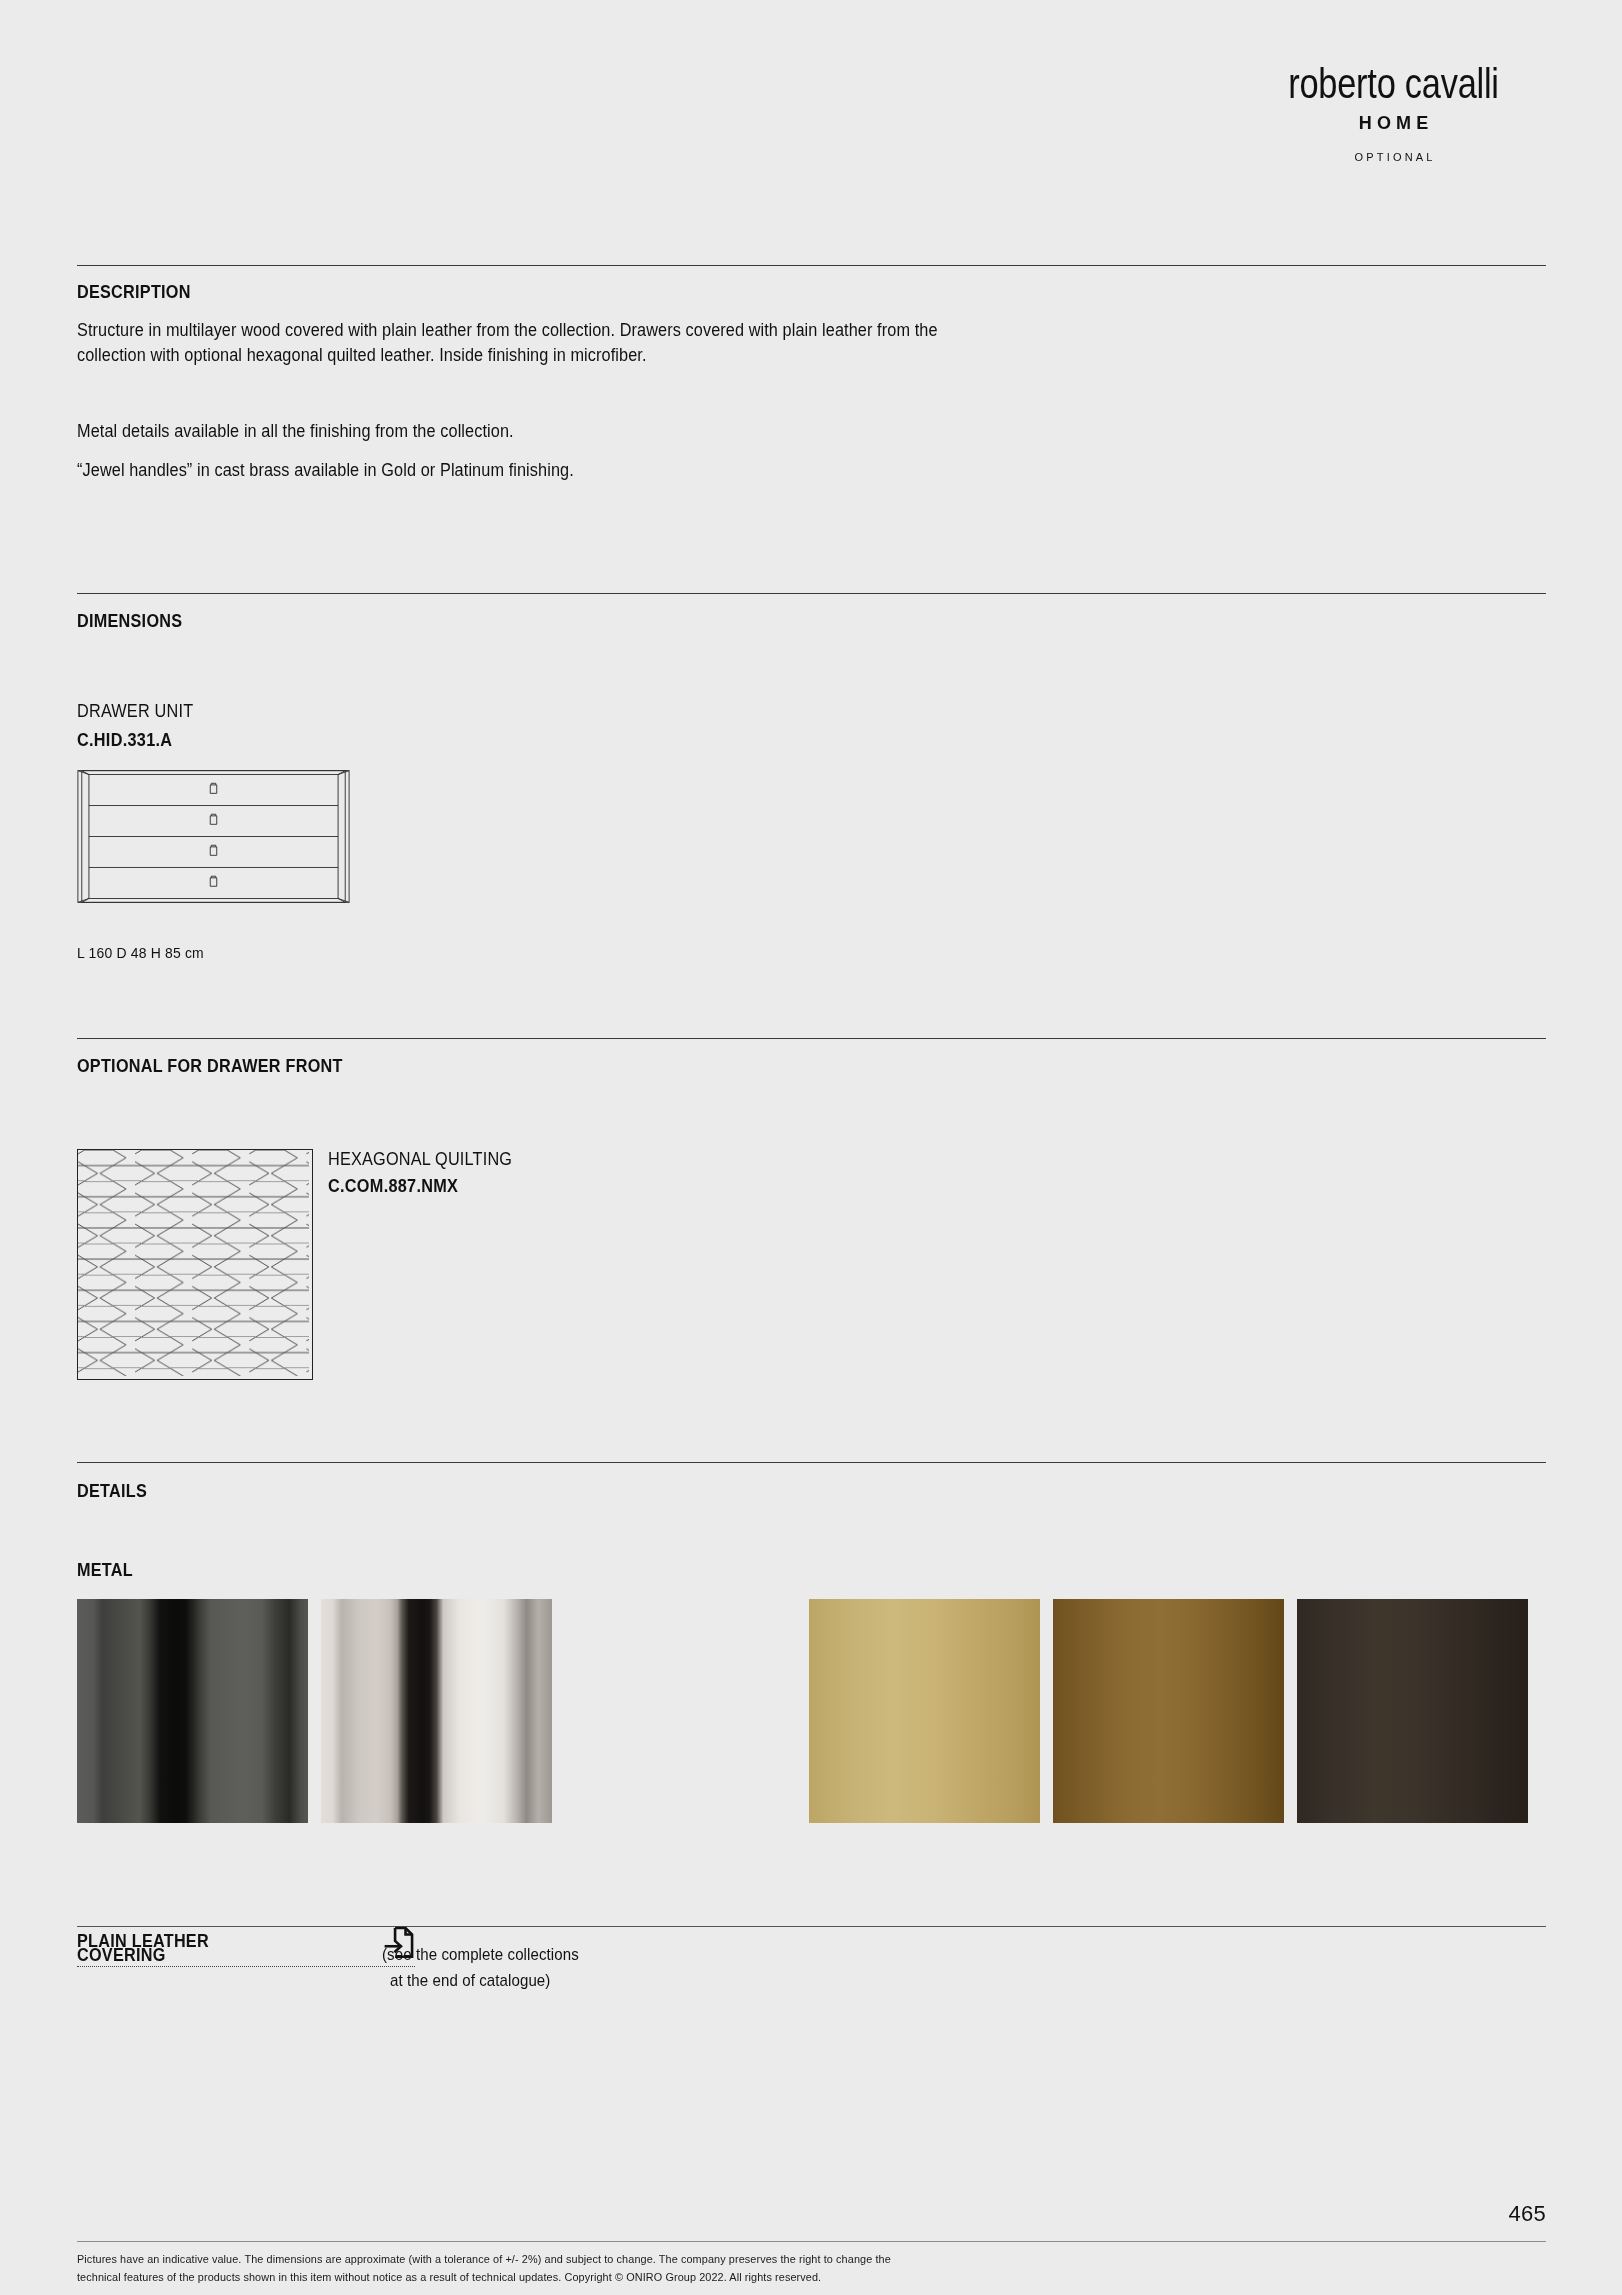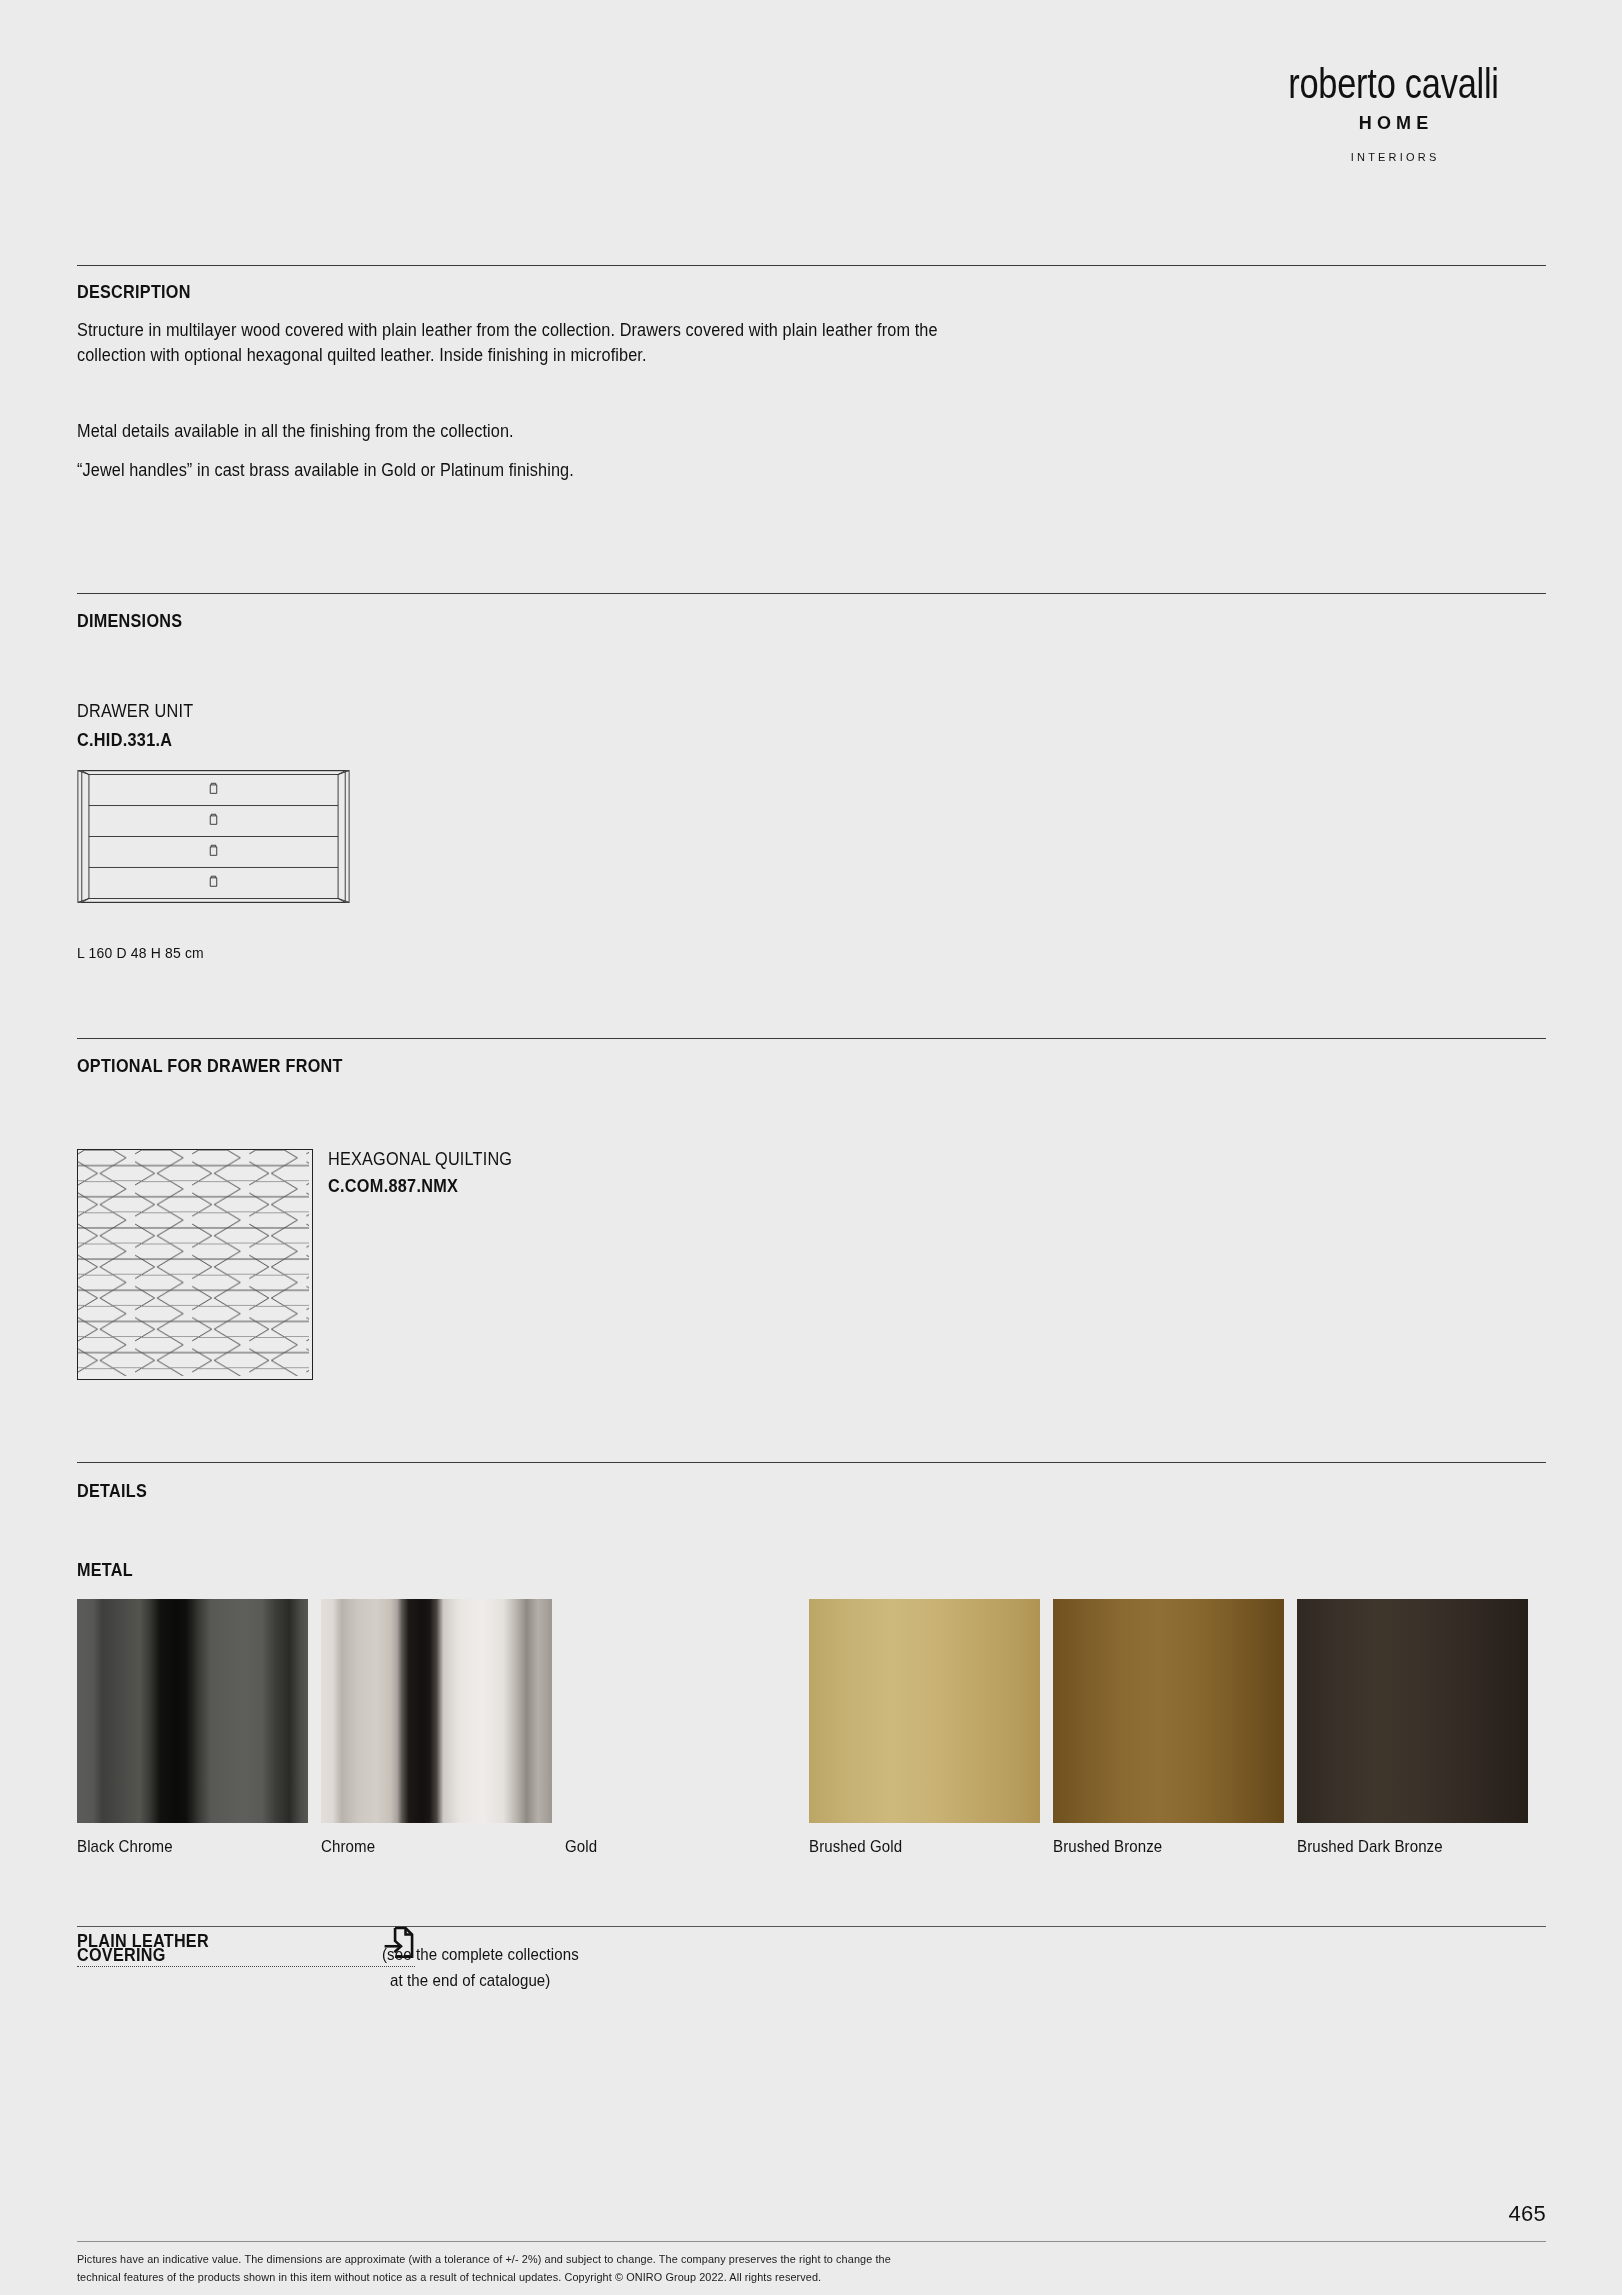--- a/index.html
+++ b/index.html
@@ -296,21 +296,21 @@
 </style>
 </head>
 <body>
 
 <div class="page">
 
   <div class="header">
     <div class="logo-block">
       <div class="logo-main">roberto cavalli</div>
       <div class="logo-home">HOME</div>
-      <div class="logo-interiors">INTERIORS</div>
+      <div class="logo-interiors">OPTIONAL</div>
     </div>
   </div>
 
   <div class="divider" style="top:265px;"></div>
   <div class="sec-head" style="top:282px;">DESCRIPTION</div>
   <div class="desc-para" style="top:318px; width:988px;">Structure in multilayer wood covered with plain leather from the collection. Drawers covered with plain leather from the collection with optional hexagonal quilted leather. Inside finishing in microfiber.</div>
   <div class="desc-para" style="top:419px;">Metal details available in all the finishing from the collection.</div>
   <div class="desc-para" style="top:458px;">“Jewel handles” in cast brass available in Gold or Platinum finishing.</div>
 
   <div class="divider" style="top:593px;"></div>
@@ -383,28 +383,20 @@
 
   <div class="swatch-row">
     <div class="swatch" style="background: linear-gradient(90deg, rgb(92, 92, 90) 0%, rgb(87, 87, 85) 7%, rgb(63, 63, 61) 11%, rgb(74, 74, 71) 20%, rgb(85, 85, 79) 27%, rgb(60, 60, 56) 31%, rgb(43, 43, 39) 33%, rgb(17, 17, 16) 36%, rgb(11, 11, 9) 43%, rgb(14, 14, 12) 47%, rgb(34, 34, 31) 50%, rgb(58, 58, 54) 53%, rgb(88, 88, 84) 58%, rgb(94, 94, 90) 72%, rgb(90, 90, 86) 80%, rgb(60, 60, 57) 86%, rgb(42, 42, 39) 92%, rgb(77, 77, 73) 97%, rgb(86, 86, 82) 100%);"></div>
     <div class="swatch" style="background: linear-gradient(90deg, rgb(227, 222, 217) 0%, rgb(222, 217, 212) 5%, rgb(185, 179, 173) 9%, rgb(205, 199, 193) 16%, rgb(212, 206, 200) 24%, rgb(199, 193, 186) 30%, rgb(169, 163, 157) 33%, rgb(92, 88, 83) 35%, rgb(28, 25, 22) 38%, rgb(18, 16, 16) 44%, rgb(26, 23, 20) 47%, rgb(74, 69, 65) 50%, rgb(207, 202, 197) 53%, rgb(233, 230, 226) 60%, rgb(239, 237, 234) 70%, rgb(228, 225, 221) 79%, rgb(182, 177, 171) 85%, rgb(143, 138, 132) 89%, rgb(180, 175, 169) 94%, rgb(157, 152, 146) 100%);"></div>
     <div class="swatch"></div>
     <div class="swatch" style="background: linear-gradient(90deg, rgb(188, 166, 102) 0%, rgb(198, 178, 116) 18%, rgb(205, 185, 124) 36%, rgb(200, 178, 116) 55%, rgb(191, 166, 103) 74%, rgb(183, 157, 93) 90%, rgb(174, 147, 83) 100%);"></div>
     <div class="swatch" style="background: linear-gradient(90deg, rgb(111, 82, 31) 0%, rgb(125, 93, 40) 14%, rgb(138, 106, 49) 30%, rgb(143, 111, 53) 46%, rgb(137, 104, 47) 62%, rgb(123, 92, 39) 78%, rgb(108, 79, 30) 92%, rgb(100, 71, 24) 100%);"></div>
     <div class="swatch" style="background: linear-gradient(90deg, rgb(47, 41, 33) 0%, rgb(56, 48, 41) 16%, rgb(63, 54, 44) 34%, rgb(59, 50, 42) 52%, rgb(52, 44, 36) 70%, rgb(44, 37, 31) 86%, rgb(39, 32, 25) 100%);"></div>
   </div>
 
-  <div class="swatch-label-row">
-    <div class="swatch-label">Black Chrome</div>
-    <div class="swatch-label">Chrome</div>
-    <div class="swatch-label">Gold</div>
-    <div class="swatch-label">Brushed Gold</div>
-    <div class="swatch-label">Brushed Bronze</div>
-    <div class="swatch-label">Brushed Dark Bronze</div>
-  </div>
 
   <div class="divider" style="top:1926px; border-top-width:0.6px; border-top-color:#555;"></div>
   <div class="sec-head" style="top:1945px;">COVERING</div>
   <div class="cov-note" style="top:1943px;">(see the complete collections</div>
   <div class="cov-note" style="top:1969px; left:390px;">at the end of catalogue)</div>
 
   <div class="plain-leather-row">
     <div class="plain-leather-label">PLAIN LEATHER</div>
     <div class="plain-leather-icon">
       <svg width="34" height="38" viewBox="0 0 52 58" xmlns="http://www.w3.org/2000/svg">

